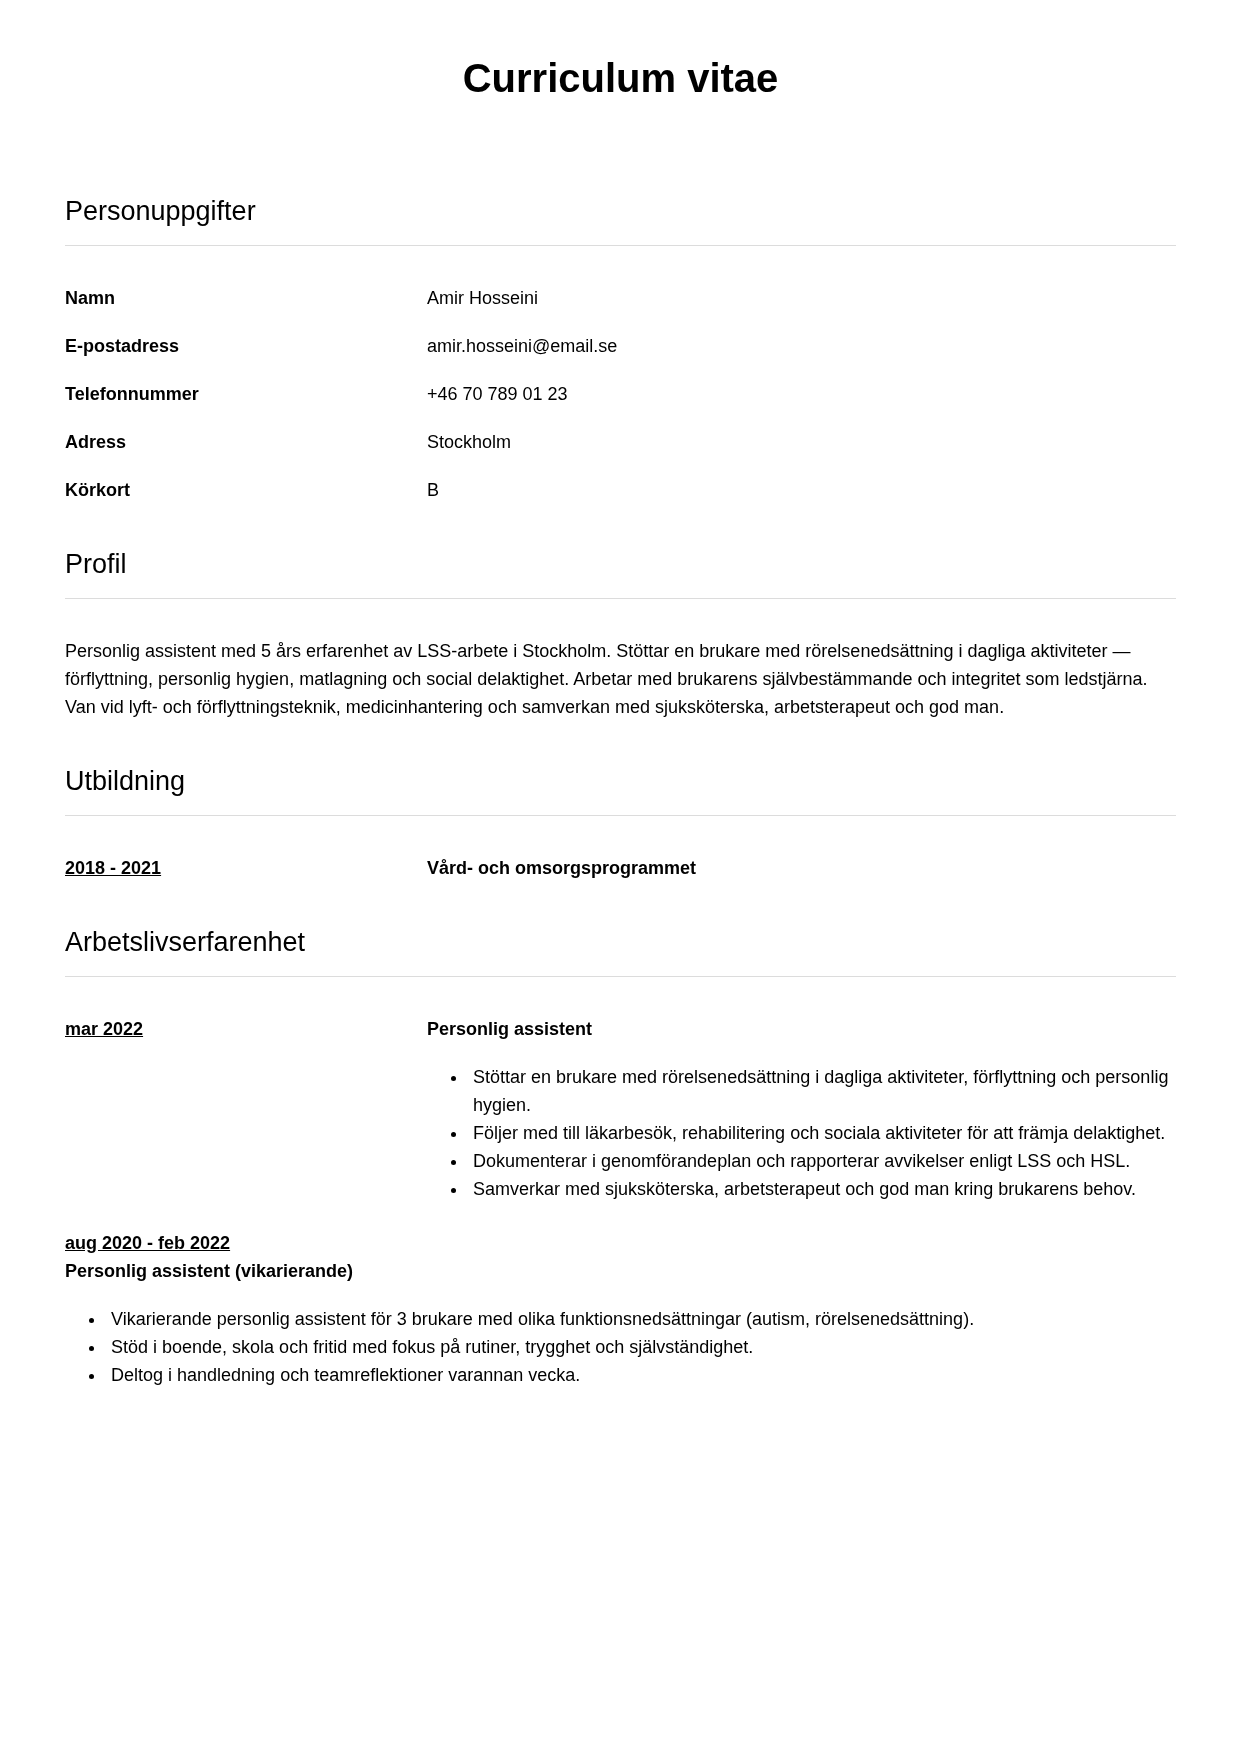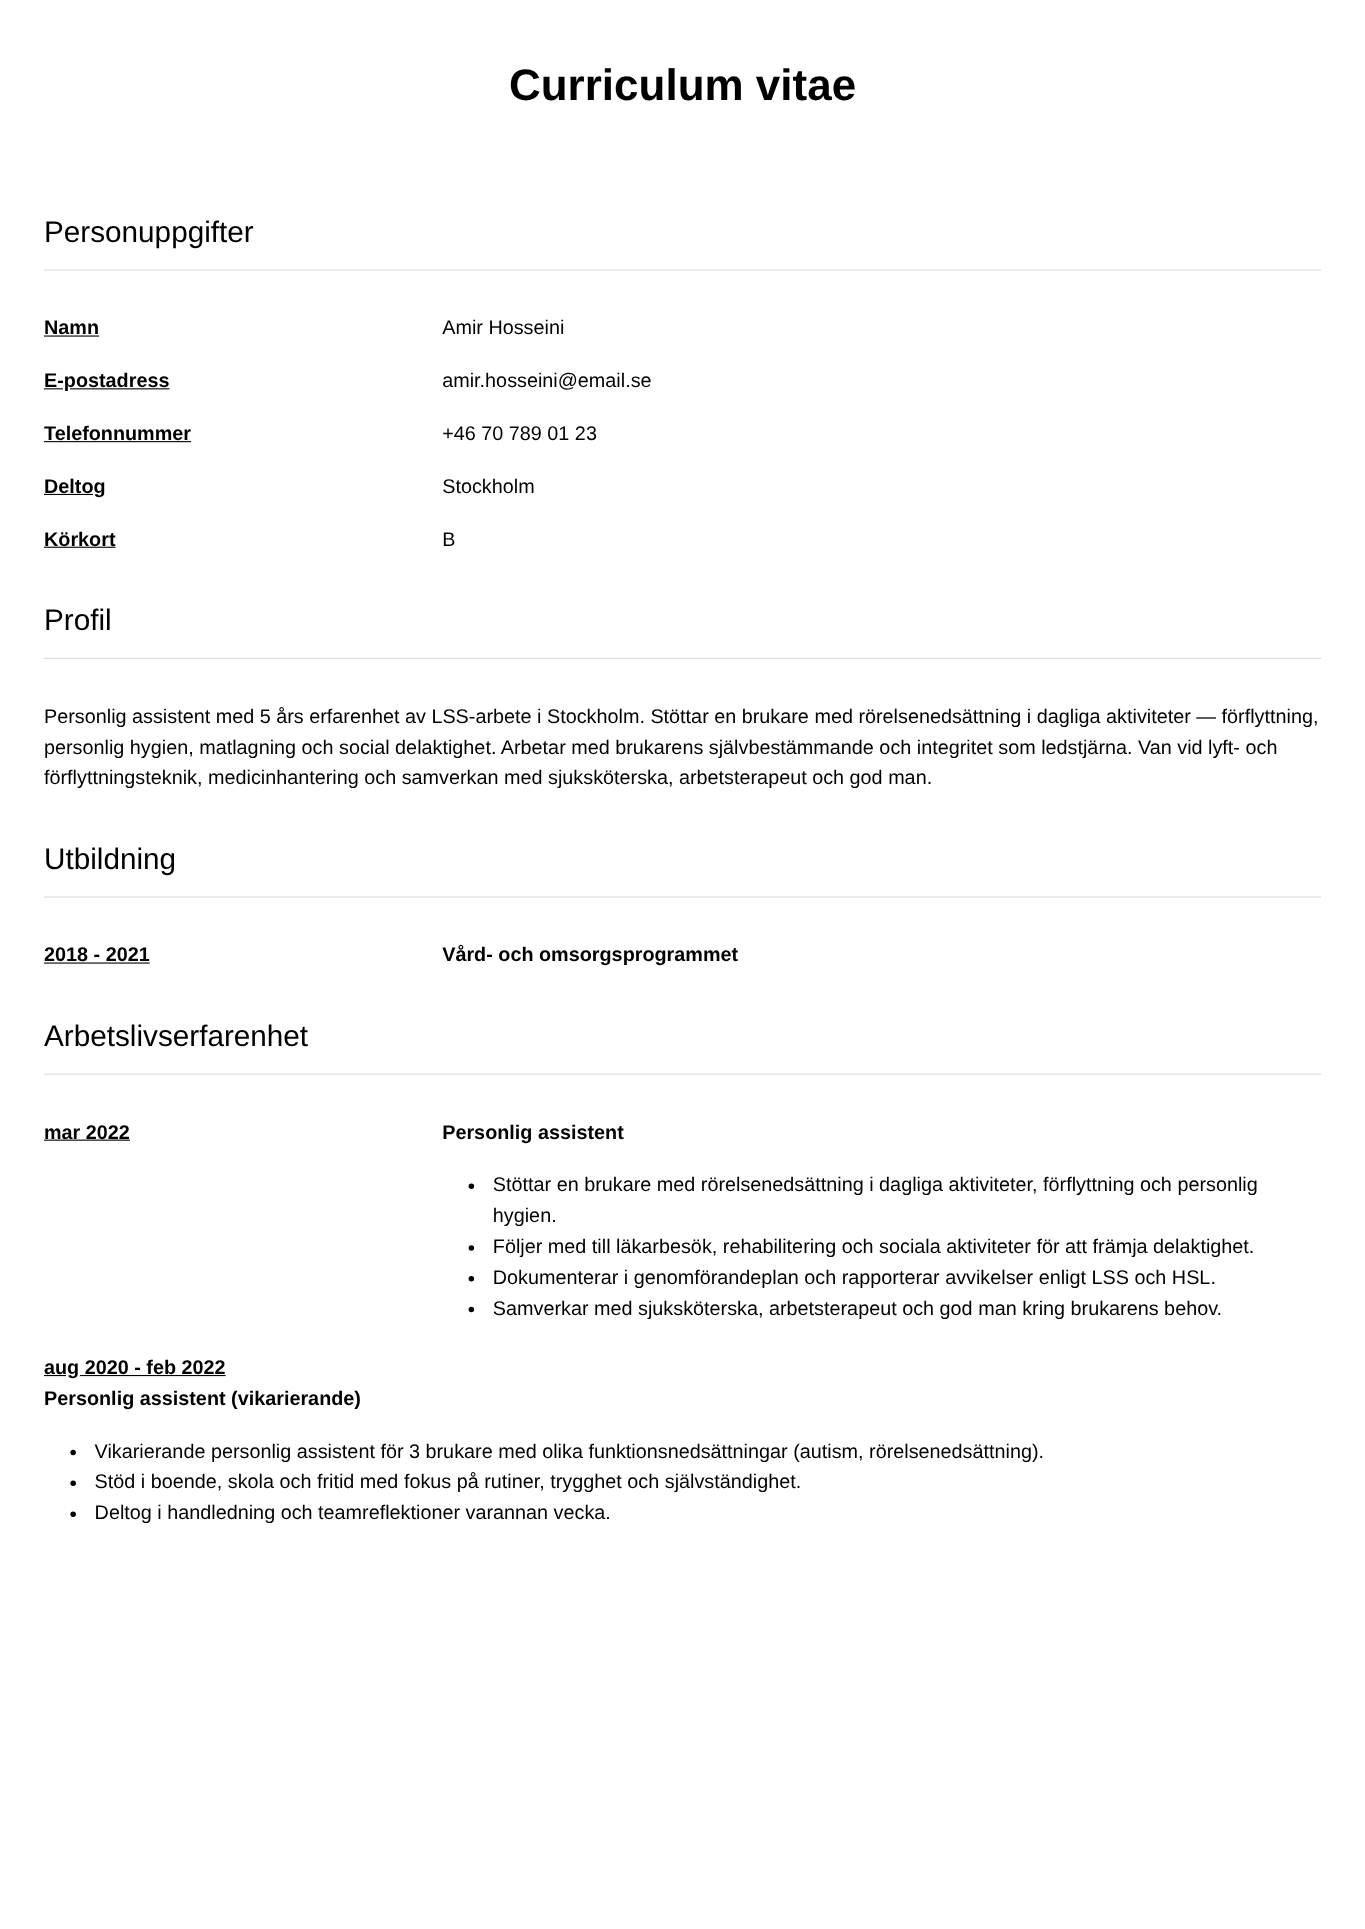--- a/index.html
+++ b/index.html
@@ -4,21 +4,21 @@
 <style>
   * { margin: 0; padding: 0; box-sizing: border-box; }
   html, body { background: #ffffff; }
   body {
     width: 1241px;
     height: 1754px;
     overflow: hidden;
     font-family: "Liberation Sans", "DejaVu Sans", sans-serif;
     color: #000000;
   }
-  .page { padding: 0 40px; }
+  .page { padding: 0 65px; }
 
   .cv-title {
     margin-top: 55px;
     font-size: 40px;
     line-height: 46px;
     font-weight: 700;
     text-align: center;
   }
 
   .section { margin-top: 45px; }
@@ -33,21 +33,21 @@
   }
 
   .section-body {
     padding-top: 38px;
     font-size: 18px;
     line-height: 28px;
   }
 
   .row { display: flex; margin-bottom: 20px; }
   .row:last-child { margin-bottom: 16px; justify-content: flex-end; }
-  .row-label { width: 362px; flex-shrink: 0; font-weight: 700; text-decoration: underline; }
+  .row-label { width: 362px; flex-shrink: 0; font-weight: 700; }
   .row-value { flex: 1; }
 
   .profile-text { font-size: 18px; line-height: 28px; }
 
   .entry { display: flex; }
   .entry + .entry { margin-top: 26px; flex-direction: column; }
   .entry-period { width: 362px; flex-shrink: 0; font-weight: 700; text-decoration: underline; }
   .entry-main { flex: 1; }
   .entry-title, .entry-subtitle { font-weight: 700; }
 
@@ -74,21 +74,21 @@
       </div>
       <div class="row">
         <div class="row-label">E-postadress</div>
         <div class="row-value">amir.hosseini@email.se</div>
       </div>
       <div class="row">
         <div class="row-label">Telefonnummer</div>
         <div class="row-value">+46 70 789 01 23</div>
       </div>
       <div class="row">
-        <div class="row-label">Deltog</div>
+        <div class="row-label">Adress</div>
         <div class="row-value">Stockholm</div>
       </div>
       <div class="row">
         <div class="row-label">Körkort</div>
         <div class="row-value">B</div>
       </div>
     </div>
   </section>
 
   <section class="section">

